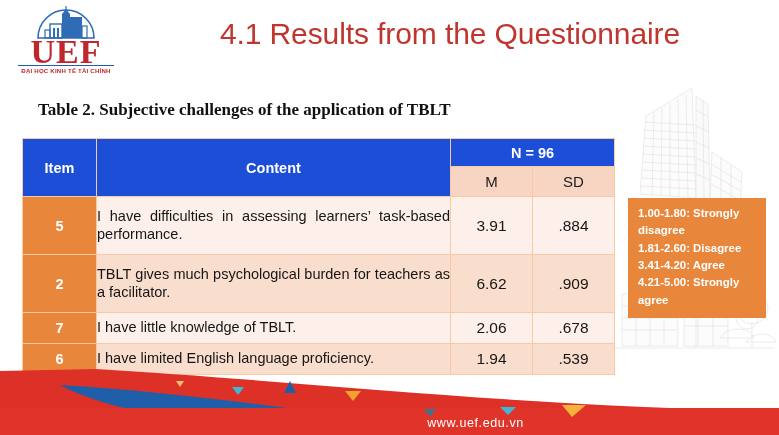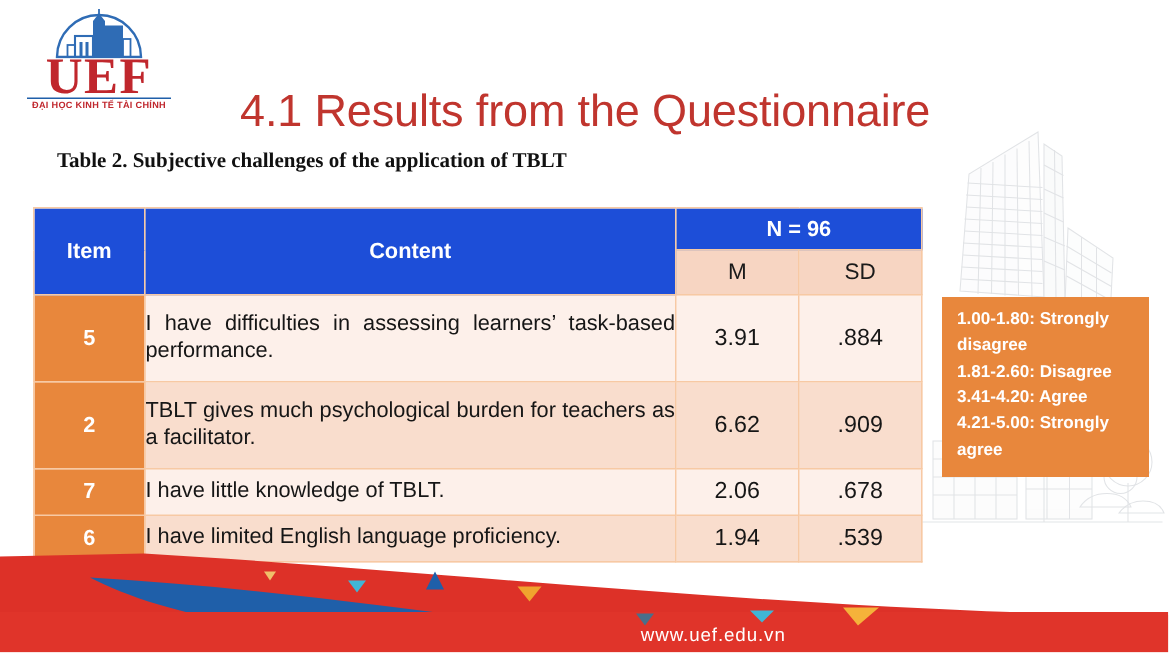--- a/index.html
+++ b/index.html
@@ -67,36 +67,35 @@
     letter-spacing: 0.2px;
     white-space: nowrap;
   }
 
   
   .slide-title {
     position: absolute;
     left: 160px;
     top: 17px;
     width: 580px;
-    text-align: left;
+    text-align: center;
     font-size: 30px;
     color: #c0352e;
     letter-spacing: -0.1px;
     white-space: nowrap;
-    margin-top: 41px;
   }
 
   
   .table-caption {
     position: absolute;
     left: 38px;
     top: 100px;
     font-family: "Liberation Serif", serif;
     font-weight: bold;
-    font-size: 14px;
+    font-size: 17px;
     color: #111111;
     white-space: nowrap;
   }
 
   
   .tbl-wrap {
     position: absolute;
     left: 22px;
     top: 138px;
     width: 592px;

